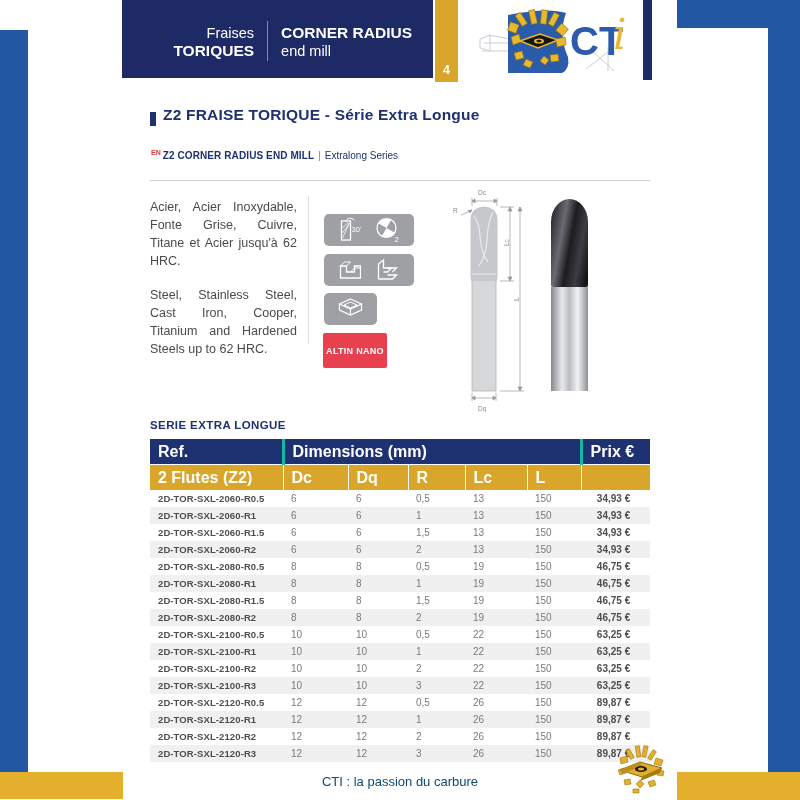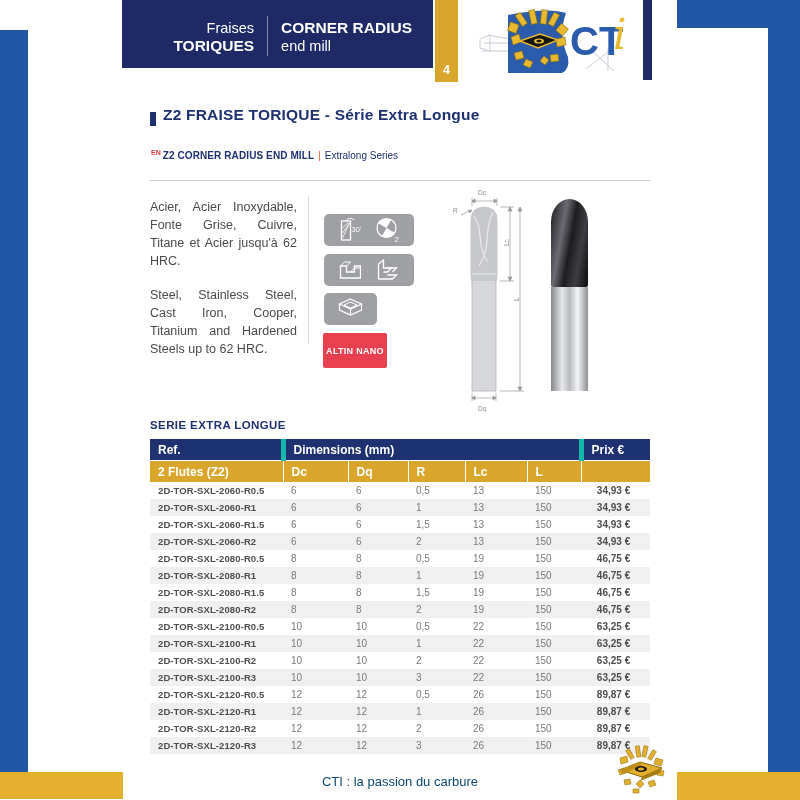--- a/index.html
+++ b/index.html
@@ -11,21 +11,21 @@
   .page{position:relative;width:800px;height:800px;background:#fff;overflow:hidden;}
 
   
   .frame-left{position:absolute;left:0;top:30px;width:28px;height:742px;background:var(--frame-blue);}
   .frame-right{position:absolute;left:768px;top:0;width:32px;height:772px;background:var(--frame-blue);}
   .frame-top-right{position:absolute;left:677px;top:0;width:123px;height:28px;background:var(--frame-blue);}
   .gold-bar-left{position:absolute;left:0;top:772px;width:123px;height:27px;background:var(--footer-gold);}
   .gold-bar-right{position:absolute;left:677px;top:772px;width:123px;height:28px;background:var(--footer-gold);}
 
   
-  .header-band{position:absolute;left:122px;top:0;width:311px;height:68px;background:var(--navy);display:flex;align-items:center;color:#fff;}
+  .header-band{position:absolute;left:122px;top:0;width:311px;height:78px;background:var(--navy);display:flex;align-items:center;color:#fff;}
   .hb-left{flex:1;text-align:right;padding-right:13px;padding-top:6px;}
   .hb-l1{font-size:14.5px;line-height:18px;}
   .hb-l2{font-size:15.5px;font-weight:bold;line-height:18px;}
   .hb-div{width:1px;height:40px;background:rgba(255,255,255,.45);margin-top:4px;}
   .hb-right{flex:1.15;text-align:left;padding-left:13px;padding-top:6px;}
   .hb-r1{font-size:15.5px;font-weight:bold;line-height:18px;}
   .hb-r2{font-size:14.5px;line-height:18px;}
   .gold-tab{position:absolute;left:435px;top:0;width:23px;height:82px;background:var(--gold);display:flex;align-items:flex-end;justify-content:center;padding-bottom:5px;color:#fff;font-weight:bold;font-size:12.5px;}
   .header-logo{position:absolute;left:478px;top:5px;width:160px;height:76px;}
   .header-navy-bar{position:absolute;left:643px;top:0;width:9px;height:80px;background:var(--navy);}
@@ -51,22 +51,22 @@
 
   
   .diagram{position:absolute;left:448px;top:186px;width:88px;height:226px;}
   .photo{position:absolute;left:551px;top:199px;width:37px;height:192px;}
   .photo .flutes{width:100%;height:88px;border-radius:50% 50% 2px 2px / 26% 26% 2px 2px;background:linear-gradient(100deg,#2e2e33 8%,#6a6a72 32%,#1d1d20 52%,#3c3c42 74%,#131316 95%);}
   .photo .shank{width:100%;height:104px;background:linear-gradient(90deg,#85868a,#e8e9eb 30%,#b9bbbf 50%,#f2f3f4 72%,#8f9094);}
 
   
   .table-title{position:absolute;left:150px;top:419px;font-size:11.5px;font-weight:bold;color:var(--table-navy);letter-spacing:.4px;}
   .spec-table{position:absolute;left:150px;top:439px;width:500px;border-collapse:collapse;table-layout:fixed;}
-  .spec-table th{font-size:12px;color:#fff;text-align:left;font-weight:bold;padding:4px 8px 3px;height:18px;}
-  .spec-table tr.navy-row th{background:var(--table-navy);border-left:5px solid #14b8a6;}
+  .spec-table th{font-size:16px;color:#fff;text-align:left;font-weight:bold;padding:4px 8px 3px;height:18px;}
+  .spec-table tr.navy-row th{background:var(--table-navy);border-left:3px solid #14b8a6;}
   .spec-table tr.gold-row th{background:var(--gold);border-left:1px solid #fff;border-top:1px solid #fff;}
   .spec-table tr.navy-row th:first-child,.spec-table tr.gold-row th:first-child{border-left:none;}
   .spec-table td{font-size:10px;color:#7a7a7a;padding:2px 8px;height:17px;vertical-align:middle;}
   .spec-table td.ref{font-weight:bold;color:#4e4e4e;font-size:9.5px;letter-spacing:.1px;}
   .spec-table td.price{font-weight:bold;color:#4e4e4e;text-align:center;padding-right:12px;}
   .spec-table tbody tr:nth-child(even){background:#f0f0f1;}
 
   
   .page-number{position:absolute;left:126px;top:774px;font-size:13px;font-weight:bold;color:#701a75;margin-top:26px;}
   .tagline{position:absolute;left:0;top:774px;width:800px;text-align:center;font-size:13px;color:#0c4a6e;}

